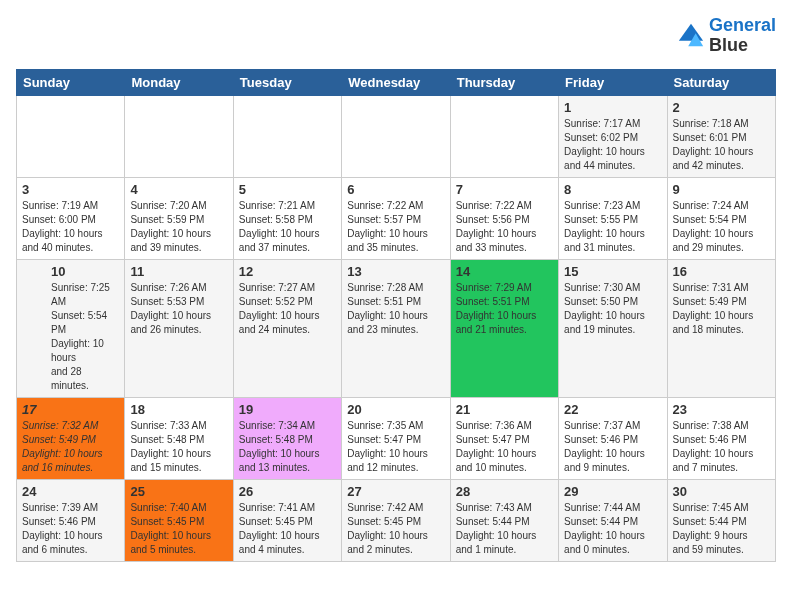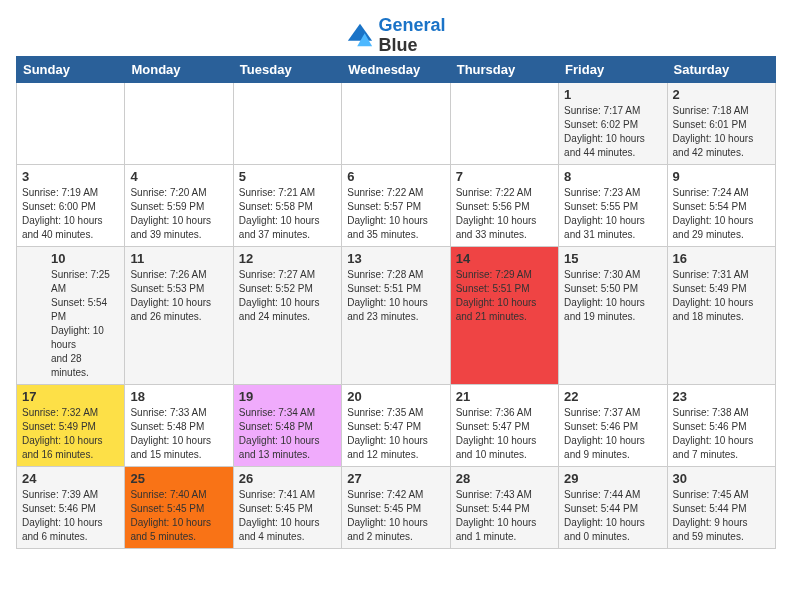--- a/index.html
+++ b/index.html
@@ -5,23 +5,23 @@
     * { box-sizing: border-box; margin: 0; padding: 0; }
     body {
       font-family: Arial, sans-serif;
       background: #fff;
       width: 792px;
       min-height: 612px;
       padding: 16px;
     }
     .header {
       display: flex;
-      justify-content: center;
+      justify-content: flex-end;
       align-items: flex-start;
-      margin-bottom: 0;
+      margin-bottom: 13px;
     }
     .logo {
       display: flex;
       align-items: center;
       gap: 4px;
     }
     .logo-text {
       font-size: 18px;
       font-weight: bold;
       color: #333;
@@ -217,21 +217,21 @@
 Daylight: 10 hours
 and 24 minutes.</div>
         </td>
         <td style="background-color: rgb(245, 245, 245);">
           <span class="day-num">13</span>
           <div class="day-info" style="white-space: pre-line;">Sunrise: 7:28 AM
 Sunset: 5:51 PM
 Daylight: 10 hours
 and 23 minutes.</div>
         </td>
-        <td style="background-color: #ef4444;">
+        <td style="background-color: #22c55e;">
           <span class="day-num">14</span>
           <div class="day-info" style="white-space: pre-line;">Sunrise: 7:29 AM
 Sunset: 5:51 PM
 Daylight: 10 hours
 and 21 minutes.</div>
         </td>
         <td style="background-color: rgb(245, 245, 245);">
           <span class="day-num">15</span>
           <div class="day-info" style="white-space: pre-line;">Sunrise: 7:30 AM
 Sunset: 5:50 PM
@@ -240,21 +240,21 @@
         </td>
         <td style="background-color: rgb(245, 245, 245);">
           <span class="day-num">16</span>
           <div class="day-info" style="white-space: pre-line;">Sunrise: 7:31 AM
 Sunset: 5:49 PM
 Daylight: 10 hours
 and 18 minutes.</div>
         </td>
       </tr>
       <tr>
-        <td style="background-color: #fde047;">
+        <td style="background-color: #f97316; font-style: italic;">
           <span class="day-num">17</span>
           <div class="day-info" style="white-space: pre-line;">Sunrise: 7:32 AM
 Sunset: 5:49 PM
 Daylight: 10 hours
 and 16 minutes.</div>
         </td>
         <td style="background-color: rgb(255, 255, 255);">
           <span class="day-num">18</span>
           <div class="day-info" style="white-space: pre-line;">Sunrise: 7:33 AM
 Sunset: 5:48 PM

